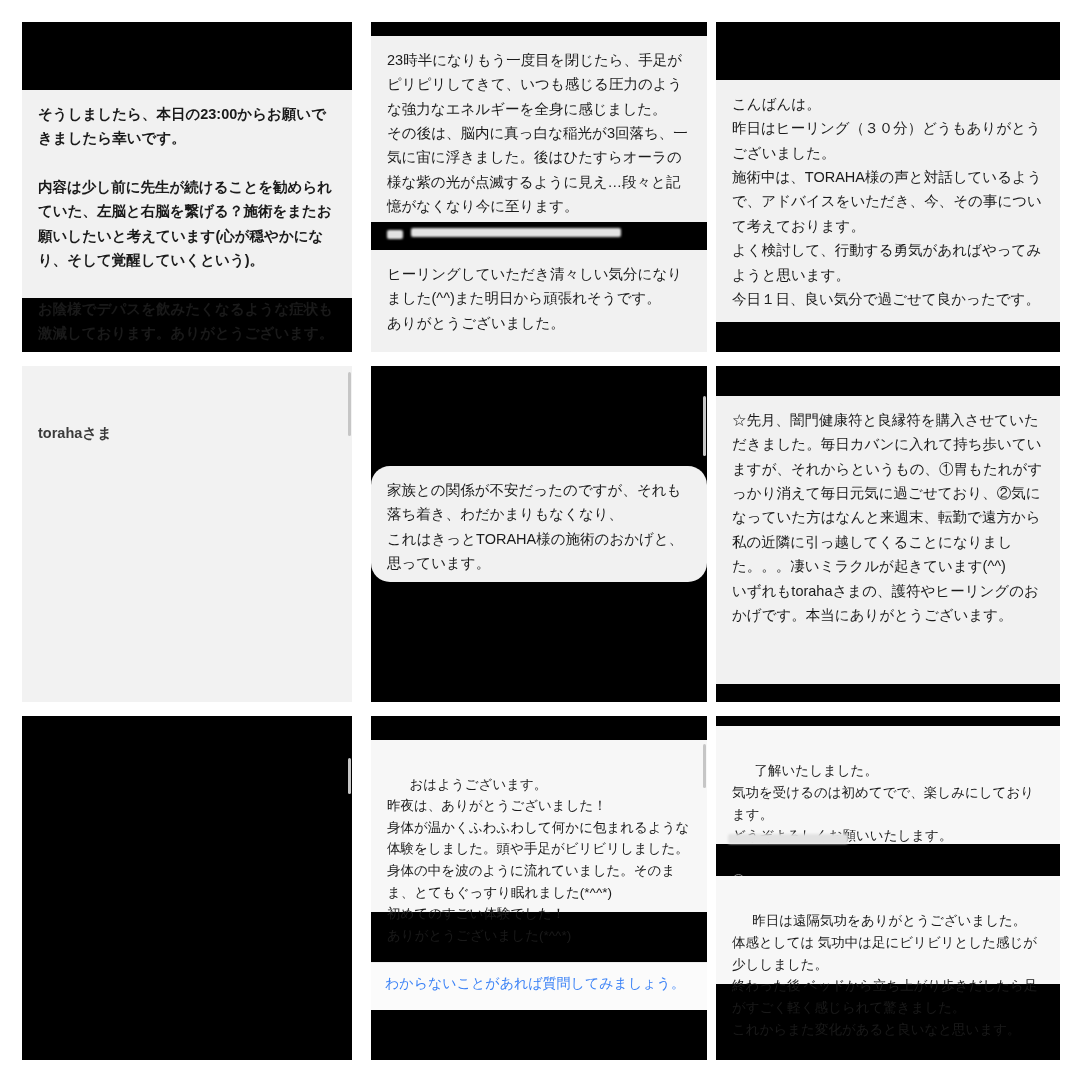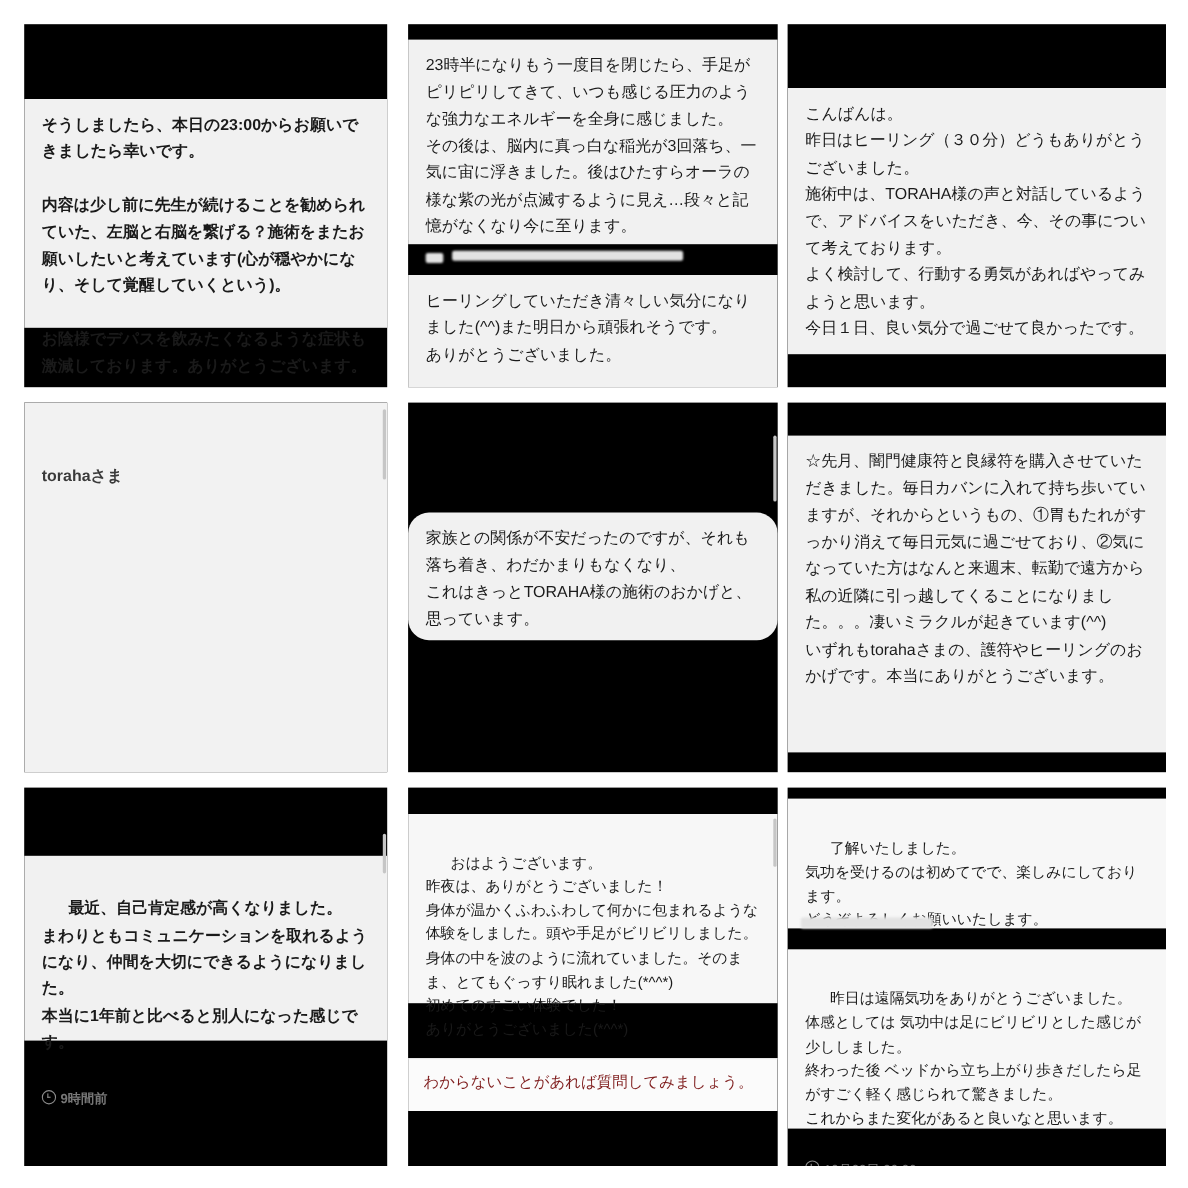--- a/index.html
+++ b/index.html
@@ -82,21 +82,21 @@
   .scrollbar {
     position: absolute;
     right: 1px;
     width: 3px;
     background: #c6c6c6;
     border-radius: 2px;
   }
   .hint-bar {
     position: absolute;
     background: #fbfbfb;
-    color: #7f1d1d;
+    color: #3b82f6;
     font-size: 14px;
     line-height: 1.5;
     padding: 10px 14px;
     box-sizing: border-box;
     border-top: 1px solid #ececec;
     white-space: pre-wrap;
   }
   .blurline {
     position: absolute;
     background: #e2e2e2;
@@ -150,26 +150,20 @@
 これはきっとTORAHA様の施術のおかげと、思っています。</span></div>
     <div class="scrollbar" style="top:30px; height:60px;"></div>
   </div>
 
   <div class="cell c2 r1">
     <div class="bubble" style="top:30px; bottom:18px;"><span>☆先月、闇門健康符と良縁符を購入させていただきました。毎日カバンに入れて持ち歩いていますが、それからというもの、①胃もたれがすっかり消えて毎日元気に過ごせており、②気になっていた方はなんと来週末、転勤で遠方から私の近隣に引っ越してくることになりました。。。凄いミラクルが起きています(^^)
 いずれもtorahaさまの、護符やヒーリングのおかげです。本当にありがとうございます。</span></div>
   </div>
 
   <div class="cell c0 r2">
-    <div class="bubble" style="top:62px; height:168px;">
-      <span>最近、自己肯定感が高くなりました。
-まわりともコミュニケーションを取れるようになり、仲間を大切にできるようになりました。
-本当に1年前と比べると別人になった感じです。</span>
-      <span class="timestamp"><span class="clock-icon"></span><span>9時間前</span></span>
-    </div>
     <div class="scrollbar" style="top:42px; height:36px;"></div>
   </div>
 
   <div class="cell c1 r2">
     <div class="bubble white" style="top:24px; height:172px; font-size:13.5px; line-height:1.6;">
       <span>おはようございます。
 昨夜は、ありがとうございました！
 身体が温かくふわふわして何かに包まれるような体験をしました。頭や手足がビリビリしました。
 身体の中を波のように流れていました。そのまま、とてもぐっすり眠れました(*^^*)
 初めてのすごい体験でした！
@@ -181,21 +175,21 @@
   </div>
 
   <div class="cell c2 r2">
     <div class="bubble white" style="top:10px; height:118px; font-size:13.5px; line-height:1.62;">
       <span>了解いたしました。
 気功を受けるのは初めてでで、楽しみにしております。
 どうぞよろしくお願いいたします。</span>
       <span class="timestamp"><span class="clock-icon"></span><span>10月22日 20:07</span></span>
     </div>
     <div class="blurline" style="left:12px; top:118px; width:120px; height:10px;"></div>
-    <div class="bubble white" style="top:147px; height:163px; font-size:13.5px; line-height:1.62;">
+    <div class="bubble white" style="top:160px; height:108px; font-size:13.5px; line-height:1.62;font-family:Liberation Serif, serif;">
       <span>昨日は遠隔気功をありがとうございました。
 体感としては 気功中は足にビリビリとした感じが少ししました。
 終わった後 ベッドから立ち上がり歩きだしたら足がすごく軽く感じられて驚きました。
 これからまた変化があると良いなと思います。</span>
       <span class="timestamp"><span class="clock-icon"></span><span>10月23日 20:36</span></span>
     </div>
   </div>
 
 </div>
 

